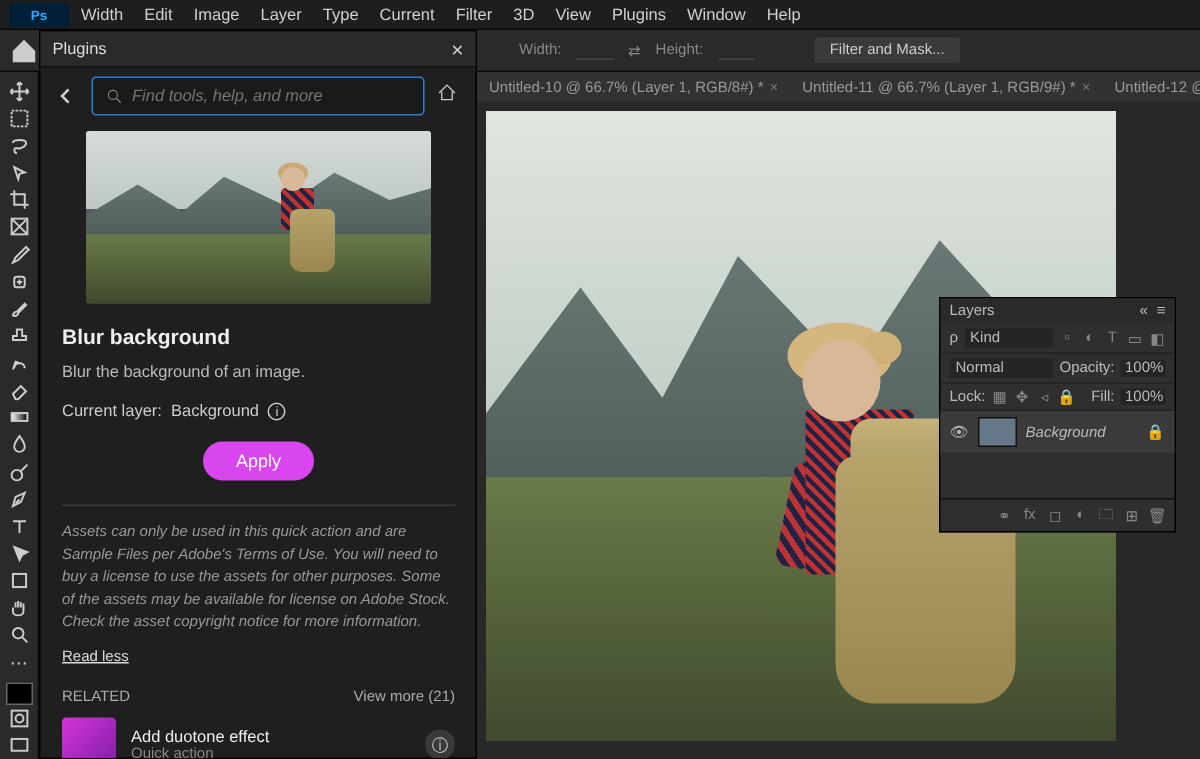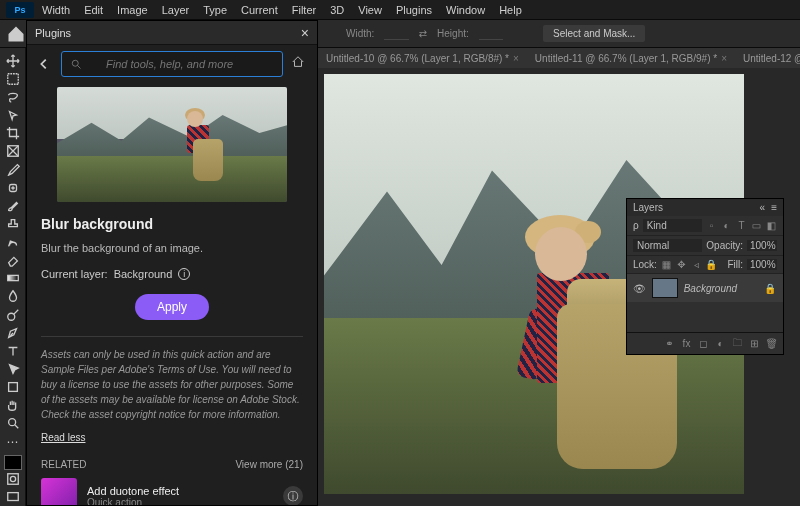--- a/index.html
+++ b/index.html
@@ -1,19 +1,19 @@
 <!DOCTYPE html>
 <html><head>
 <meta charset="utf-8">
 <style>
 *{box-sizing:border-box;margin:0;padding:0;font-family:"Segoe UI",Arial,sans-serif}
 body{background:#1e1e1e;width:800px;height:506px;overflow:hidden;color:#d0d0d0;font-size:11px;position:relative}
 
 .menubar{height:20px;background:#1e1e1e;display:flex;align-items:center;padding:0 6px;gap:2px;border-bottom:1px solid #0a0a0a}
-.ps-logo{width:28px;height:16px;background:#001e36;color:#31a8ff;font-weight:bold;font-size:9px;display:flex;align-items:center;justify-content:center;border-radius:2px}
+.ps-logo{width:40px;height:16px;background:#001e36;color:#31a8ff;font-weight:bold;font-size:9px;display:flex;align-items:center;justify-content:center;border-radius:2px}
 .menu-item{padding:0 6px;font-size:11px;color:#d0d0d0;cursor:default}
 
 .optbar{height:28px;background:#2a2a2a;display:flex;align-items:center;padding:0 6px;gap:10px;border-bottom:1px solid #0a0a0a;font-size:10px;color:#888}
 .home-icon{width:20px;height:20px;display:flex;align-items:center;justify-content:center}
 .optlabel{color:#888}
 .optval{color:#aaa;padding:0 8px;border-bottom:1px solid #444}
 .optbtn{padding:3px 10px;background:#3a3a3a;border-radius:2px;color:#ccc;font-size:10px}
 
 .tabbar{height:20px;background:#323232;display:flex;align-items:center;font-size:10px;color:#999;position:absolute;left:318px;top:48px;right:0}
 .tab{padding:0 8px;white-space:nowrap;display:flex;align-items:center;gap:4px}
@@ -22,40 +22,40 @@
 .toolbar{position:absolute;left:0;top:48px;width:26px;bottom:0;background:#2a2a2a;display:flex;flex-direction:column;align-items:center;padding-top:4px;gap:1px;border-right:1px solid #111}
 .tool{width:22px;height:22px;display:flex;align-items:center;justify-content:center;color:#ccc;font-size:12px;cursor:pointer}
 .tool svg{width:14px;height:14px;stroke:#ccc;fill:none;stroke-width:1.5}
 .color-swatch{width:18px;height:18px;border:1px solid #666;margin-top:4px}
 
 .discover{position:absolute;left:26px;top:20px;width:292px;bottom:0;background:#1f1f1f;border:1px solid #000;display:flex;flex-direction:column}
 .disc-head{height:24px;display:flex;align-items:center;justify-content:space-between;padding:0 8px;background:#2a2a2a;border-bottom:1px solid #111}
 .disc-title{font-size:11px;color:#ddd}
 .disc-search{display:flex;align-items:center;padding:6px 8px;gap:8px}
 .back-btn{width:18px;height:18px;display:flex;align-items:center;justify-content:center}
-.search-field{flex:1;height:26px;background:#1a1a1a;border:1px solid #2b7fd6;border-radius:3px;display:flex;align-items:center;padding:0 8px;gap:24px}
+.search-field{flex:1;height:26px;background:#1a1a1a;border:1px solid #2b7fd6;border-radius:3px;display:flex;align-items:center;padding:0 8px;gap:6px}
 .search-field input{flex:1;background:transparent;border:none;color:#888;font-size:11px;outline:none;font-style:italic}
 .home-btn{width:18px;height:18px}
 .disc-body{flex:1;overflow:auto;padding:0 14px}
 .preview{position:relative;width:230px;height:115px;margin:4px auto 14px;background:#556;border-radius:2px;overflow:hidden}
 .preview .badge{position:absolute;top:2px;right:6px;font-size:10px;color:#fff;background:rgba(0,0,0,.4);padding:1px 4px;border-radius:2px}
 .preview-layer{position:absolute;inset:0}
 .sky{position:absolute;inset:0 0 55% 0;background:linear-gradient(#d5dcd8,#c0c8c3)}
 .mtn{position:absolute;left:0;right:0;top:22%;height:45%;background:linear-gradient(#6a7a78,#4b5a54);clip-path:polygon(0 60%,15% 20%,28% 55%,40% 10%,58% 48%,72% 5%,88% 40%,100% 25%,100% 100%,0 100%)}
 .grass{position:absolute;left:0;right:0;bottom:0;height:40%;background:linear-gradient(#6a7a48,#3f4a2e)}
 .person{position:absolute;right:28%;bottom:18%;width:46px;height:70px}
 .pack{position:absolute;right:0;bottom:0;width:30px;height:42px;background:linear-gradient(#b5a36a,#9a8750);border-radius:5px 5px 8px 8px}
 .head{position:absolute;right:20px;top:0;width:16px;height:16px;background:#d8b896;border-radius:50%}
 .hair{position:absolute;right:18px;top:-3px;width:20px;height:14px;background:#c9a873;border-radius:50%}
 .shirt{position:absolute;right:14px;top:14px;width:22px;height:28px;background:repeating-linear-gradient(45deg,#b33,#b33 3px,#224 3px,#224 6px);border-radius:3px}
 .h2{font-size:14px;color:#eee;font-weight:600;margin:4px 0 10px}
 .desc{font-size:11px;color:#bbb;margin-bottom:14px}
 .layer-line{font-size:11px;color:#ccc;display:flex;align-items:center;gap:6px;margin-bottom:14px}
 .apply-row{display:flex;justify-content:center;margin-bottom:16px}
-.apply-btn{background:#8b5cf6;color:#fff;border:none;border-radius:14px;padding:6px 22px;font-size:12px;cursor:pointer}
+.apply-btn{background:#d946ef;color:#fff;border:none;border-radius:14px;padding:6px 22px;font-size:12px;cursor:pointer}
 .divider{height:1px;background:#3a3a3a;margin:6px 0 10px}
 .legal{font-size:10px;font-style:italic;color:#999;line-height:1.5}
 .readless{font-size:10px;color:#ddd;text-decoration:underline;margin-top:10px;display:inline-block}
 .related-hd{display:flex;justify-content:space-between;align-items:flex-end;margin-top:16px;font-size:10px;color:#aaa}
 .related-item{display:flex;align-items:center;gap:10px;padding:8px 0}
 .rel-thumb{width:36px;height:36px;background:linear-gradient(135deg,#d633d6,#7a1fa8);border-radius:3px}
 .rel-text{flex:1}
 .rel-title{font-size:11px;color:#eee}
 .rel-sub{font-size:10px;color:#888}
 .rel-info{width:20px;height:20px;border-radius:50%;background:#3a3a3a;display:flex;align-items:center;justify-content:center}
@@ -111,21 +111,21 @@
         <path d="M2 8l6-6 6 6v6H2z" fill="#ccc"></path>
       </svg>
     </div>
   <div style="flex:0 0 300px"></div>
   <span class="optlabel">Width:</span>
   <span class="optval">&nbsp;&nbsp;&nbsp;</span>
   <span>⇄</span>
   <span class="optlabel">Height:</span>
   <span class="optval">&nbsp;&nbsp;&nbsp;</span>
   <div style="width:20px"></div>
-  <div class="optbtn">Select and Mask...</div>
+  <div class="optbtn">Filter and Mask...</div>
 </div>
 
 <div class="tabbar">
   <div class="tab">
       <span>Untitled-10 @ 66.7% (Layer 1, RGB/8#) *</span>
       <span class="x">×</span>
     </div>
   <div class="tab">
       <span>Untitled-11 @ 66.7% (Layer 1, RGB/9#) *</span>
       <span class="x">×</span>

